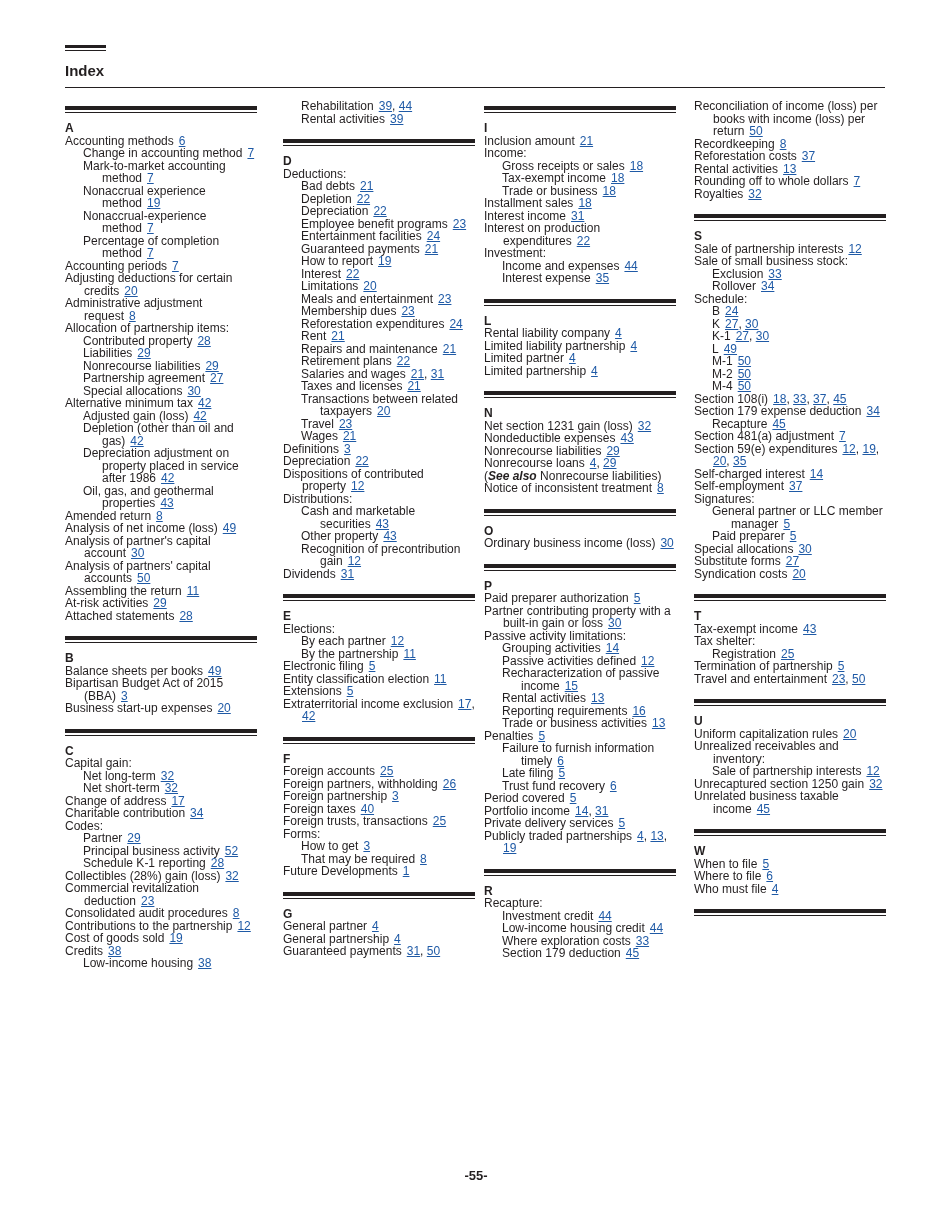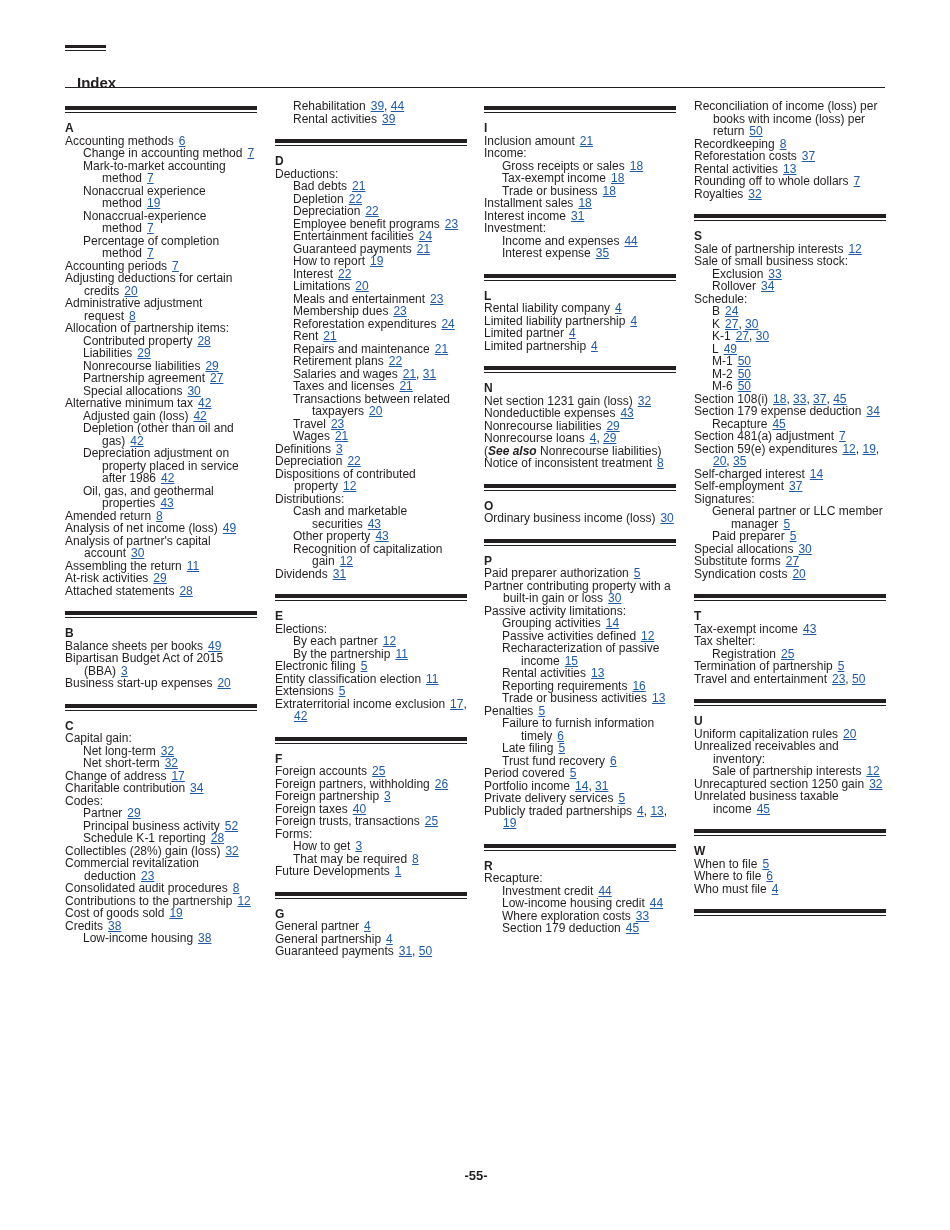--- a/index.html
+++ b/index.html
@@ -1,24 +1,24 @@
 <!DOCTYPE html>
 <html><head>
 <meta charset="utf-8">
 <style>
   html, body { margin: 0; padding: 0; background: #ffffff; }
   body { width: 950px; height: 1230px; position: relative; overflow: hidden;
          font-family: "Liberation Sans", sans-serif; color: #231f20; }
   .top-rule { position: absolute; left: 65px; top: 45px; width: 41px; height: 3px; background: #231f20; }
   .top-rule::after { content: ""; position: absolute; left: 0; top: 5px; width: 41px; height: 1px; background: #231f20; }
-  .page-title { position: absolute; left: 65px; top: 62px; font-size: 15px; font-weight: bold; margin: 12px; }
+  .page-title { position: absolute; left: 65px; top: 62px; font-size: 15px; font-weight: bold; margin: 0; }
   .title-rule { position: absolute; left: 65px; top: 87px; width: 820px; height: 1px; background: #231f20; }
   .columns { position: absolute; top: 100px; left: 65px; width: 830px; }
   .col { position: absolute; top: 0; width: 192px; }
-  .col0 { left: 0; } .col1 { left: 210px; } .col2 { left: 419px; } .col3 { left: 629px; }
+  .col0 { left: 0; } .col1 { left: 218px; } .col2 { left: 419px; } .col3 { left: 629px; }
   .section { margin-bottom: 14px; }
   .sec-rule { height: 4px; background: #231f20; margin-top: 6px; position: relative; }
   .sec-rule::after { content: ""; position: absolute; left: 0; right: 0; top: 6px; height: 1px; background: #231f20; }
   .letter { font-weight: bold; font-size: 12px; line-height: 12.5px; margin-top: 12px; }
   .entry { font-size: 12px; line-height: 12.5px; white-space: normal; }
   .entry.l0 { padding-left: 19px; text-indent: -19px; }
   .entry.l1 { padding-left: 37px; text-indent: -19px; }
   .pages { margin-left: 5px; }
   .pg { color: #1f5aa6; text-decoration: underline; text-underline-offset: 1px; cursor: pointer; }
   .sep { color: #231f20; }
@@ -56,20 +56,21 @@
         <div class="entry l1"><span class="term">Partnership agreement</span><span class="pages"><a class="pg">27</a></span></div>
         <div class="entry l1"><span class="term">Special allocations</span><span class="pages"><a class="pg">30</a></span></div>
         <div class="entry l0"><span class="term">Alternative minimum tax</span><span class="pages"><a class="pg">42</a></span></div>
         <div class="entry l1"><span class="term">Adjusted gain (loss)</span><span class="pages"><a class="pg">42</a></span></div>
         <div class="entry l1"><span class="term">Depletion (other than oil and gas)</span><span class="pages"><a class="pg">42</a></span></div>
         <div class="entry l1"><span class="term">Depreciation adjustment on property placed in service after 1986</span><span class="pages"><a class="pg">42</a></span></div>
         <div class="entry l1"><span class="term">Oil, gas, and geothermal properties</span><span class="pages"><a class="pg">43</a></span></div>
         <div class="entry l0"><span class="term">Amended return</span><span class="pages"><a class="pg">8</a></span></div>
         <div class="entry l0"><span class="term">Analysis of net income (loss)</span><span class="pages"><a class="pg">49</a></span></div>
         <div class="entry l0"><span class="term">Analysis of partner's capital account</span><span class="pages"><a class="pg">30</a></span></div>
+        <div class="entry l0"><span class="term">Analysis of partners' capital accounts</span><span class="pages"><a class="pg">50</a></span></div>
         <div class="entry l0"><span class="term">Assembling the return</span><span class="pages"><a class="pg">11</a></span></div>
         <div class="entry l0"><span class="term">At-risk activities</span><span class="pages"><a class="pg">29</a></span></div>
         <div class="entry l0"><span class="term">Attached statements</span><span class="pages"><a class="pg">28</a></span></div>
       </div>
       <div class="section">
         <div class="sec-rule"></div>
         <div class="letter">B</div>
         <div class="entry l0"><span class="term">Balance sheets per books</span><span class="pages"><a class="pg">49</a></span></div>
         <div class="entry l0"><span class="term">Bipartisan Budget Act of 2015 (BBA)</span><span class="pages"><a class="pg">3</a></span></div>
         <div class="entry l0"><span class="term">Business start-up expenses</span><span class="pages"><a class="pg">20</a></span></div>
@@ -123,21 +124,21 @@
         <div class="entry l1"><span class="term">Taxes and licenses</span><span class="pages"><a class="pg">21</a></span></div>
         <div class="entry l1"><span class="term">Transactions between related taxpayers</span><span class="pages"><a class="pg">20</a></span></div>
         <div class="entry l1"><span class="term">Travel</span><span class="pages"><a class="pg">23</a></span></div>
         <div class="entry l1"><span class="term">Wages</span><span class="pages"><a class="pg">21</a></span></div>
         <div class="entry l0"><span class="term">Definitions</span><span class="pages"><a class="pg">3</a></span></div>
         <div class="entry l0"><span class="term">Depreciation</span><span class="pages"><a class="pg">22</a></span></div>
         <div class="entry l0"><span class="term">Dispositions of contributed property</span><span class="pages"><a class="pg">12</a></span></div>
         <div class="entry l0"><span class="term">Distributions:</span></div>
         <div class="entry l1"><span class="term">Cash and marketable securities</span><span class="pages"><a class="pg">43</a></span></div>
         <div class="entry l1"><span class="term">Other property</span><span class="pages"><a class="pg">43</a></span></div>
-        <div class="entry l1"><span class="term">Recognition of capitalization gain</span><span class="pages"><a class="pg">12</a></span></div>
+        <div class="entry l1"><span class="term">Recognition of precontribution gain</span><span class="pages"><a class="pg">12</a></span></div>
         <div class="entry l0"><span class="term">Dividends</span><span class="pages"><a class="pg">31</a></span></div>
       </div>
       <div class="section">
         <div class="sec-rule"></div>
         <div class="letter">E</div>
         <div class="entry l0"><span class="term">Elections:</span></div>
         <div class="entry l1"><span class="term">By each partner</span><span class="pages"><a class="pg">12</a></span></div>
         <div class="entry l1"><span class="term">By the partnership</span><span class="pages"><a class="pg">11</a></span></div>
         <div class="entry l0"><span class="term">Electronic filing</span><span class="pages"><a class="pg">5</a></span></div>
         <div class="entry l0"><span class="term">Entity classification election</span><span class="pages"><a class="pg">11</a></span></div>
@@ -169,20 +170,21 @@
       <div class="section">
         <div class="sec-rule"></div>
         <div class="letter">I</div>
         <div class="entry l0"><span class="term">Inclusion amount</span><span class="pages"><a class="pg">21</a></span></div>
         <div class="entry l0"><span class="term">Income:</span></div>
         <div class="entry l1"><span class="term">Gross receipts or sales</span><span class="pages"><a class="pg">18</a></span></div>
         <div class="entry l1"><span class="term">Tax-exempt income</span><span class="pages"><a class="pg">18</a></span></div>
         <div class="entry l1"><span class="term">Trade or business</span><span class="pages"><a class="pg">18</a></span></div>
         <div class="entry l0"><span class="term">Installment sales</span><span class="pages"><a class="pg">18</a></span></div>
         <div class="entry l0"><span class="term">Interest income</span><span class="pages"><a class="pg">31</a></span></div>
+        <div class="entry l0"><span class="term">Interest on production expenditures</span><span class="pages"><a class="pg">22</a></span></div>
         <div class="entry l0"><span class="term">Investment:</span></div>
         <div class="entry l1"><span class="term">Income and expenses</span><span class="pages"><a class="pg">44</a></span></div>
         <div class="entry l1"><span class="term">Interest expense</span><span class="pages"><a class="pg">35</a></span></div>
       </div>
       <div class="section">
         <div class="sec-rule"></div>
         <div class="letter">L</div>
         <div class="entry l0"><span class="term">Rental liability company</span><span class="pages"><a class="pg">4</a></span></div>
         <div class="entry l0"><span class="term">Limited liability partnership</span><span class="pages"><a class="pg">4</a></span></div>
         <div class="entry l0"><span class="term">Limited partner</span><span class="pages"><a class="pg">4</a></span></div>
@@ -250,21 +252,21 @@
         <div class="entry l0"><span class="term">Sale of small business stock:</span></div>
         <div class="entry l1"><span class="term">Exclusion</span><span class="pages"><a class="pg">33</a></span></div>
         <div class="entry l1"><span class="term">Rollover</span><span class="pages"><a class="pg">34</a></span></div>
         <div class="entry l0"><span class="term">Schedule:</span></div>
         <div class="entry l1"><span class="term">B</span><span class="pages"><a class="pg">24</a></span></div>
         <div class="entry l1"><span class="term">K</span><span class="pages"><a class="pg">27</a><span class="sep">, </span><a class="pg">30</a></span></div>
         <div class="entry l1"><span class="term">K-1</span><span class="pages"><a class="pg">27</a><span class="sep">, </span><a class="pg">30</a></span></div>
         <div class="entry l1"><span class="term">L</span><span class="pages"><a class="pg">49</a></span></div>
         <div class="entry l1"><span class="term">M-1</span><span class="pages"><a class="pg">50</a></span></div>
         <div class="entry l1"><span class="term">M-2</span><span class="pages"><a class="pg">50</a></span></div>
-        <div class="entry l1"><span class="term">M-6</span><span class="pages"><a class="pg">50</a></span></div>
+        <div class="entry l1"><span class="term">M-4</span><span class="pages"><a class="pg">50</a></span></div>
         <div class="entry l0"><span class="term">Section 108(i)</span><span class="pages"><a class="pg">18</a><span class="sep">, </span><a class="pg">33</a><span class="sep">, </span><a class="pg">37</a><span class="sep">, </span><a class="pg">45</a></span></div>
         <div class="entry l0"><span class="term">Section 179 expense deduction</span><span class="pages"><a class="pg">34</a></span></div>
         <div class="entry l1"><span class="term">Recapture</span><span class="pages"><a class="pg">45</a></span></div>
         <div class="entry l0"><span class="term">Section 481(a) adjustment</span><span class="pages"><a class="pg">7</a></span></div>
         <div class="entry l0"><span class="term">Section 59(e) expenditures</span><span class="pages"><a class="pg">12</a><span class="sep">, </span><a class="pg">19</a><span class="sep">, </span><a class="pg">20</a><span class="sep">, </span><a class="pg">35</a></span></div>
         <div class="entry l0"><span class="term">Self-charged interest</span><span class="pages"><a class="pg">14</a></span></div>
         <div class="entry l0"><span class="term">Self-employment</span><span class="pages"><a class="pg">37</a></span></div>
         <div class="entry l0"><span class="term">Signatures:</span></div>
         <div class="entry l1"><span class="term">General partner or LLC member manager</span><span class="pages"><a class="pg">5</a></span></div>
         <div class="entry l1"><span class="term">Paid preparer</span><span class="pages"><a class="pg">5</a></span></div>

